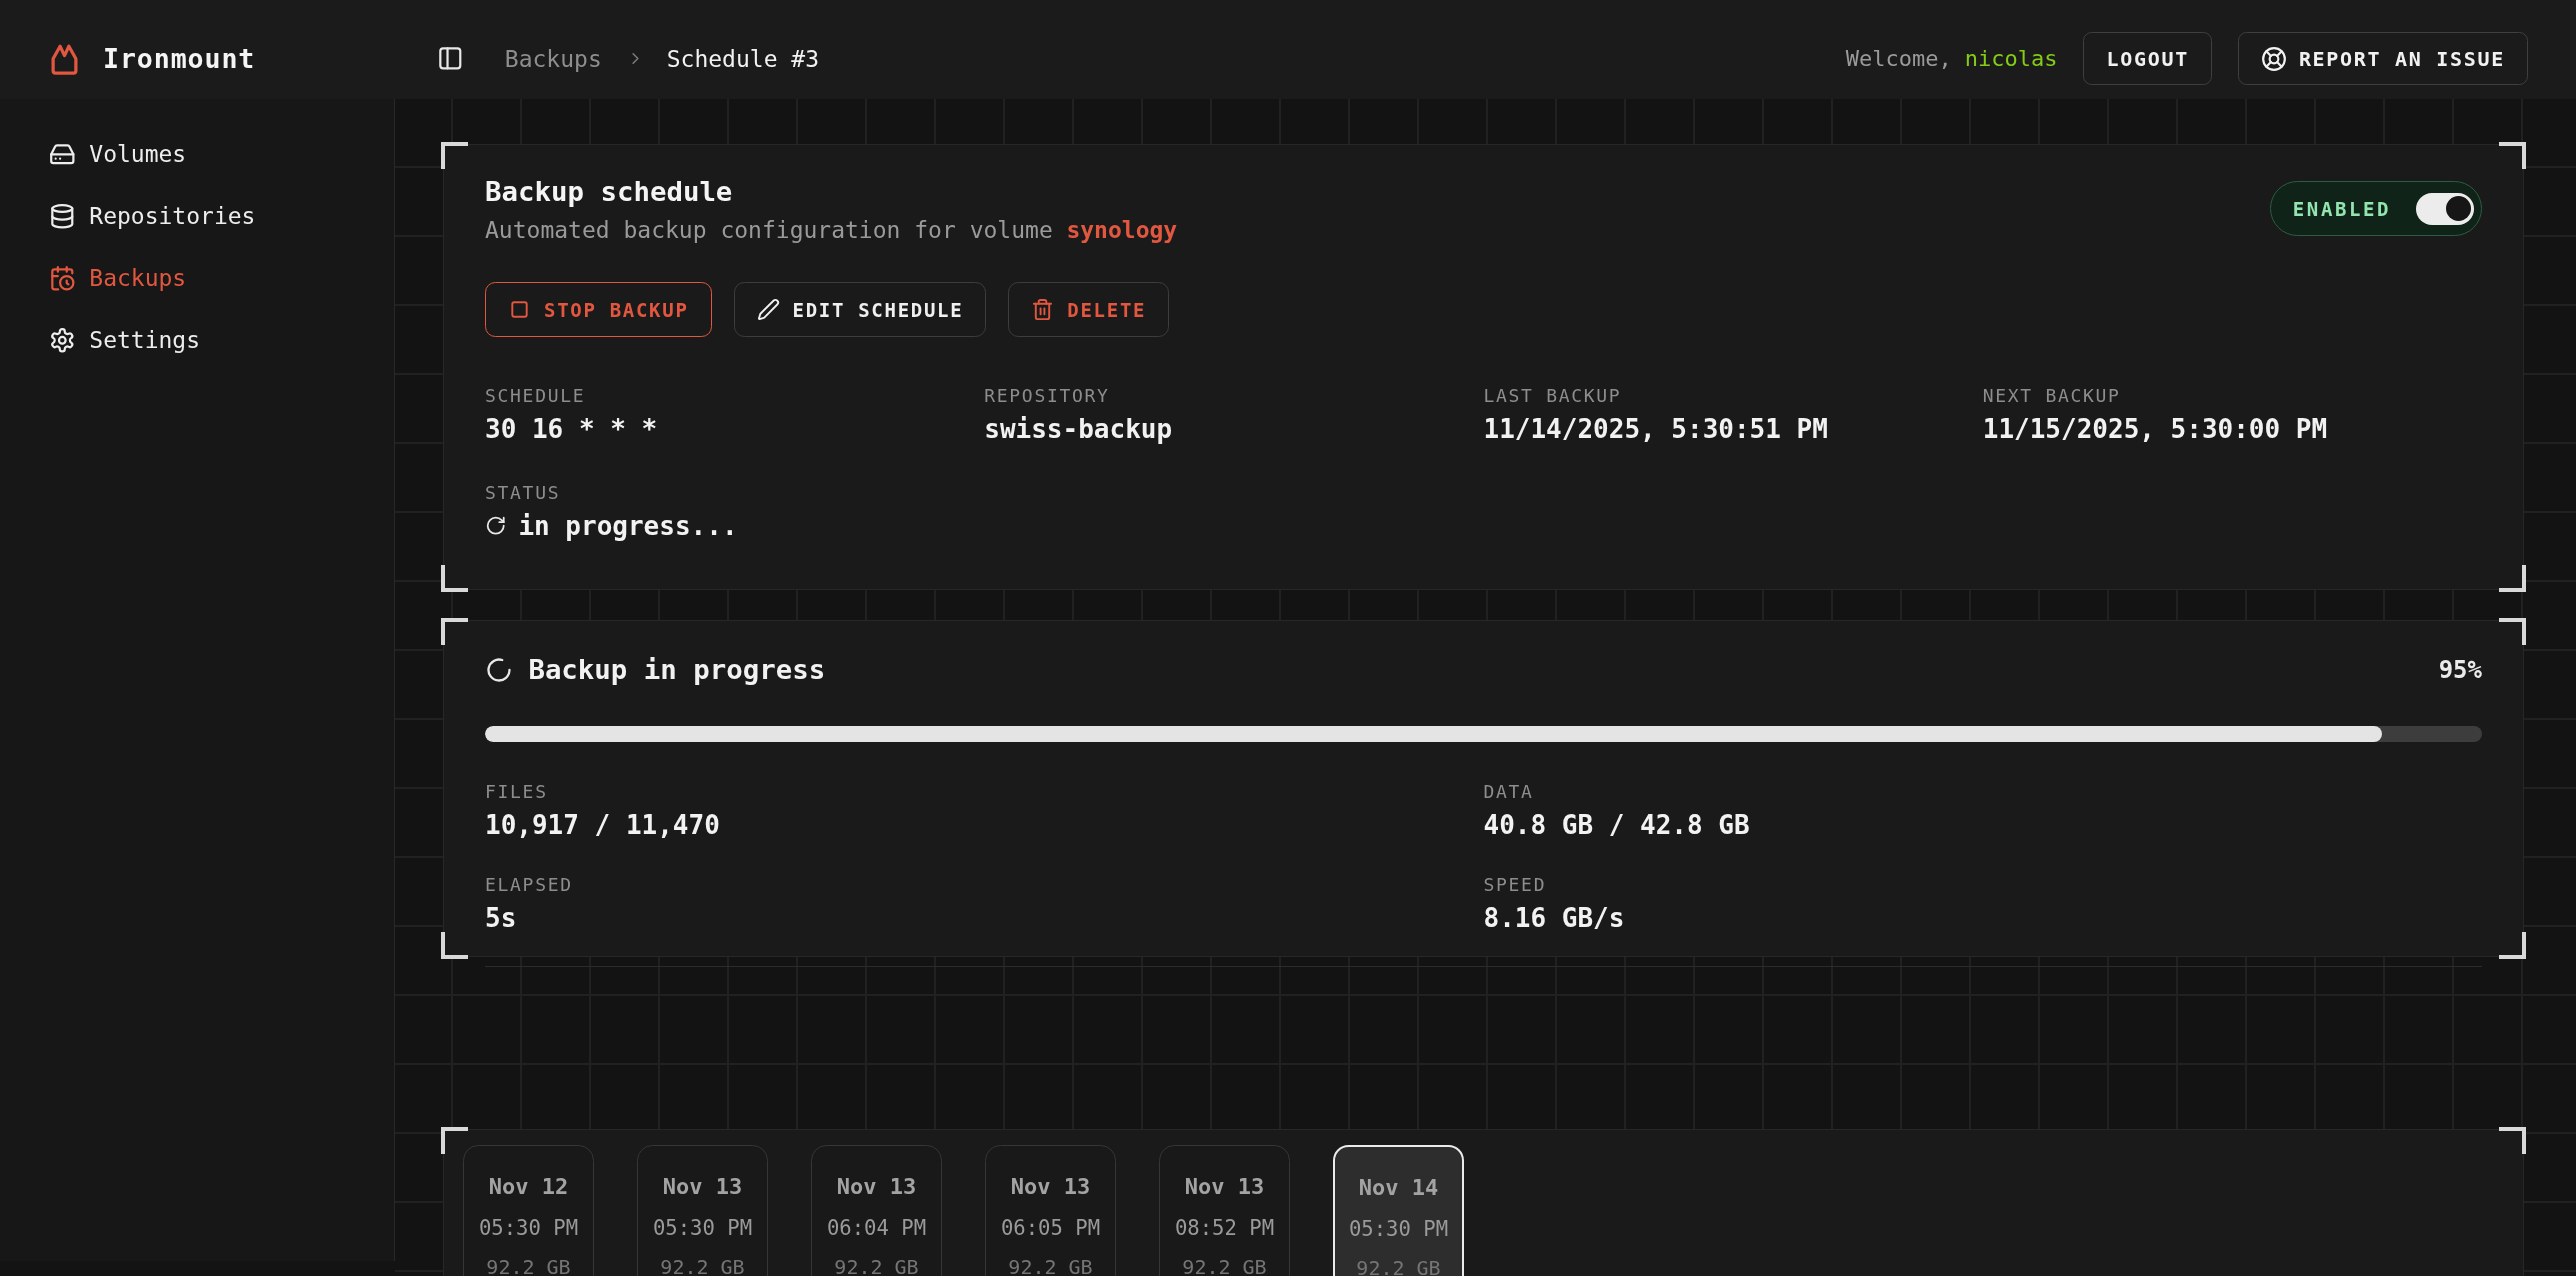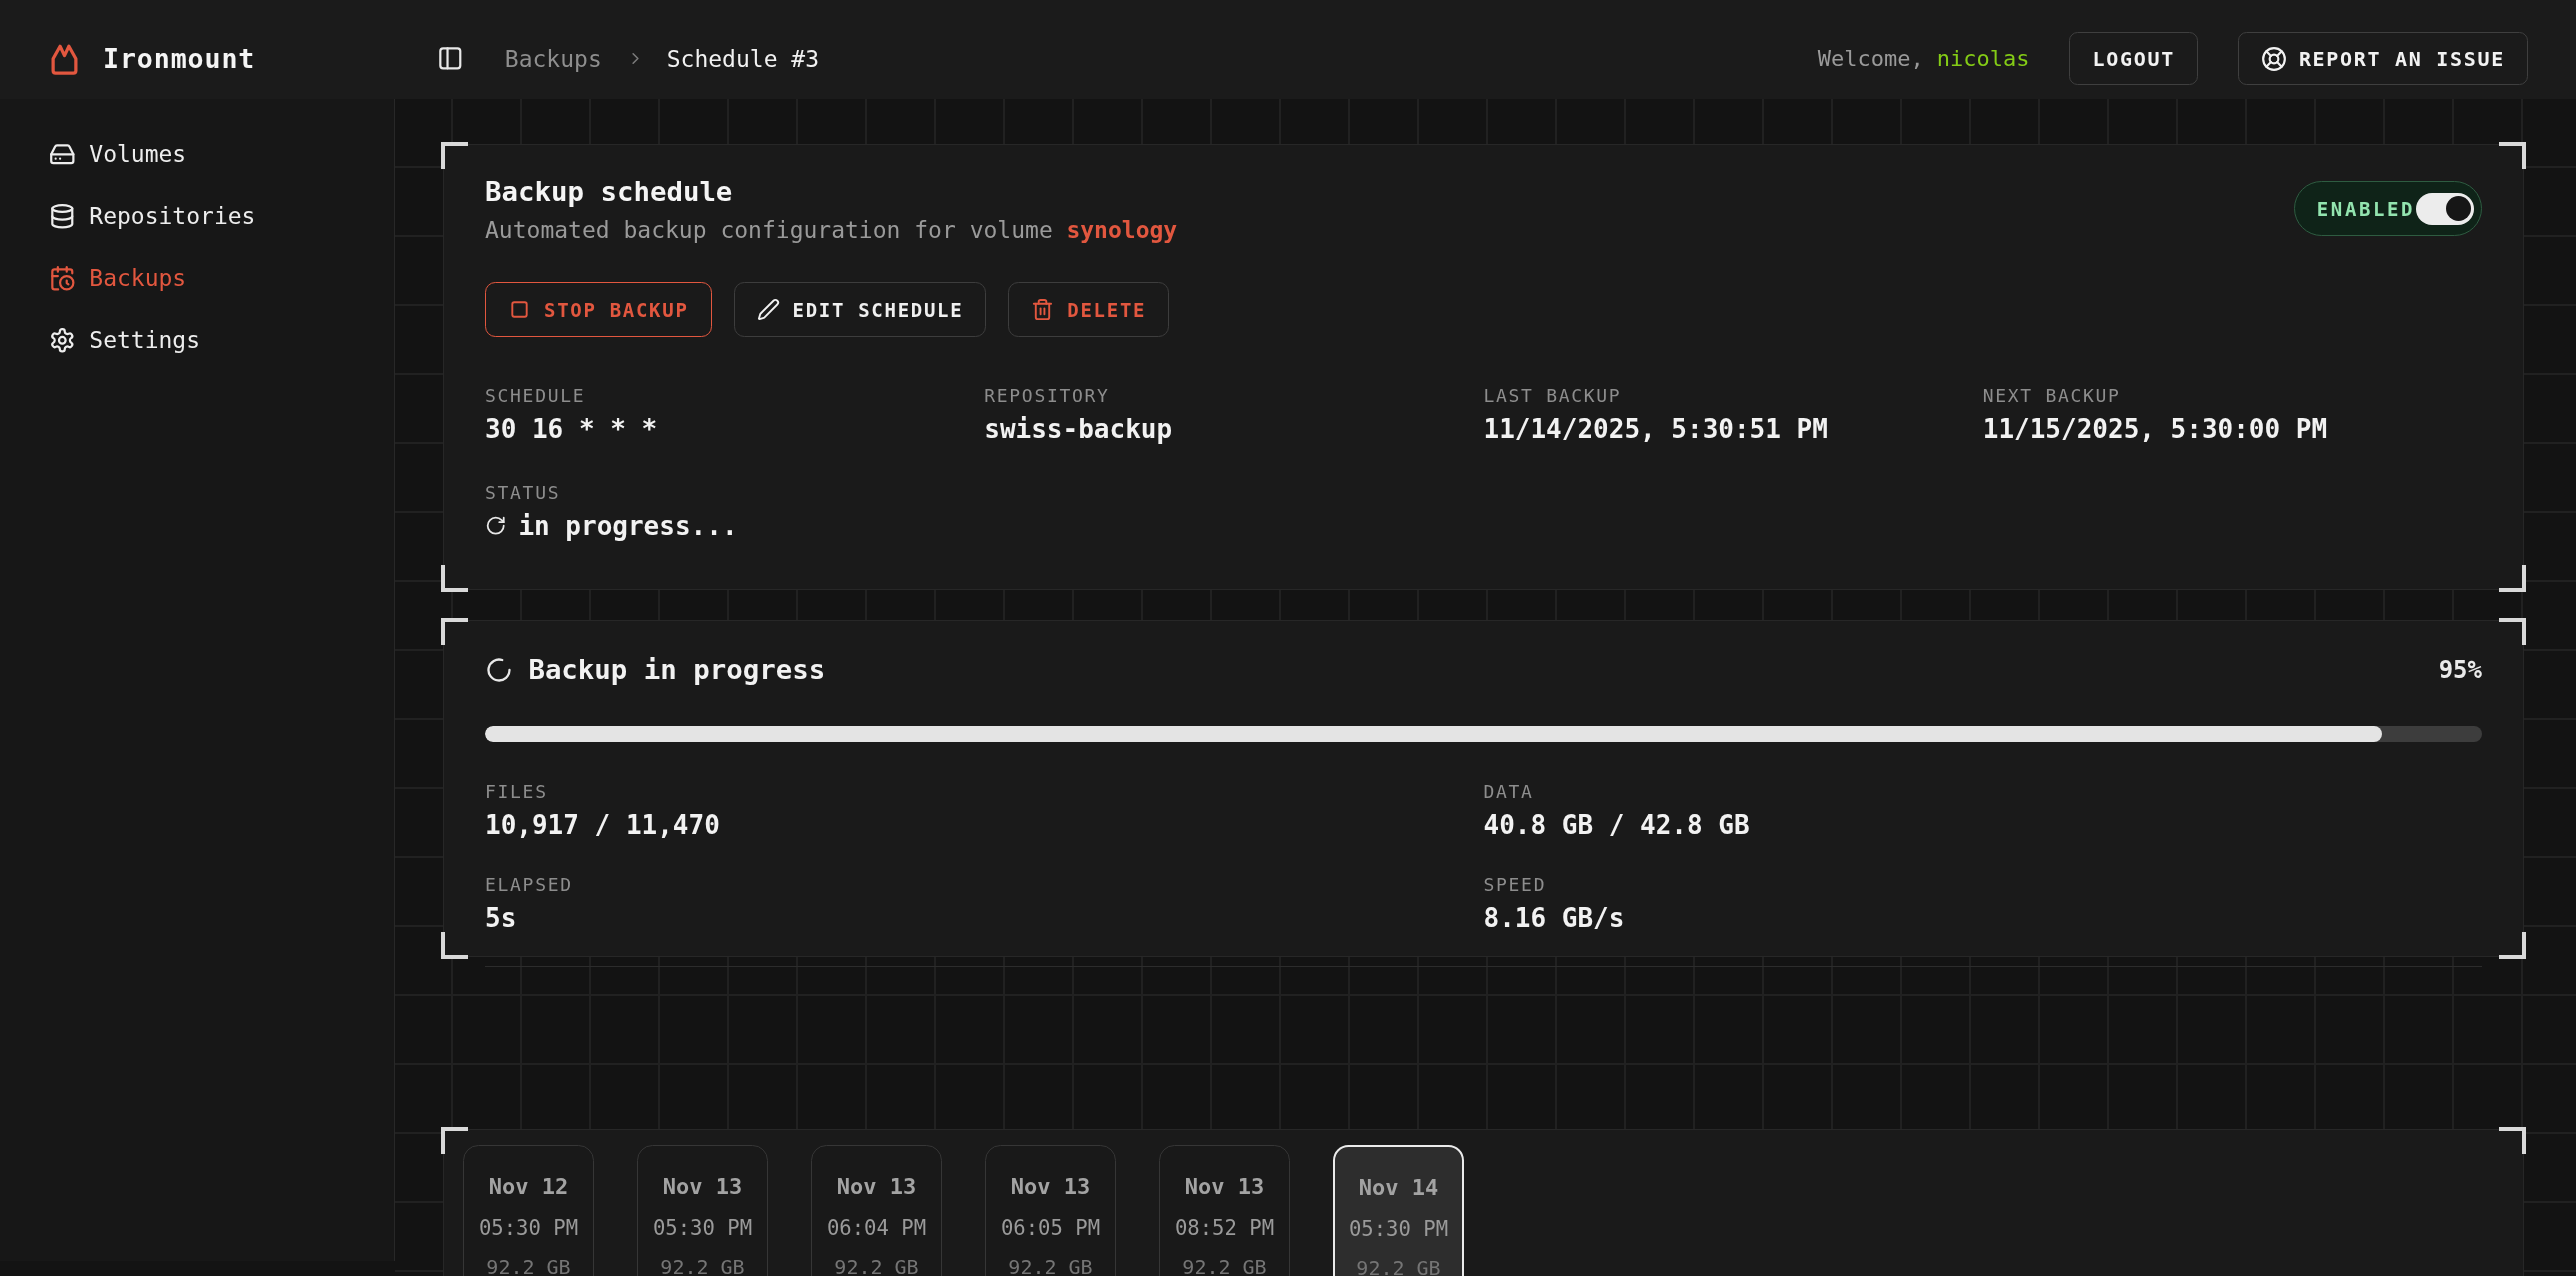--- a/index.html
+++ b/index.html
@@ -16,21 +16,21 @@
     position:absolute; top:0; left:0; right:0; height:118px;
     background:#1b1b1b; border-bottom:1.7px solid #2c2c2c;
     display:flex; align-items:center;
   }
   .brand { display:flex; align-items:center; gap:19px; margin-left:45px; }
   .brand-name { font-size:26.6px; font-weight:bold; color:#f5f5f5; letter-spacing:0.9px; }
   .crumbs { display:flex; align-items:center; margin-left:182px; }
   .crumb-section { margin-left:41px; font-size:23px; color:#8e8e8e; }
   .crumb-sep { margin-left:24px; }
   .crumb-page { margin-left:22px; font-size:23px; color:#f2f2f2; }
-  .tb-right { margin-left:auto; margin-right:48px; display:flex; align-items:center; gap:40px; }
+  .tb-right { margin-left:auto; margin-right:48px; display:flex; align-items:center; gap:26px; }
   .welcome { display:flex; gap:13px; font-size:22px; }
   .welcome .prefix { color:#9a9a9a; }
   .welcome .user { color:#84cc16; }
   .tb-btn {
     height:53px; border:1.7px solid #3f3f3f; border-radius:8.6px; background:#1b1b1b;
     display:inline-flex; align-items:center; gap:12px; padding:0 22px;
     font-family:inherit; font-size:20px; font-weight:bold; letter-spacing:1.7px; color:#f2f2f2;
     cursor:pointer;
   }
 
@@ -69,21 +69,21 @@
   .bk.tr { top:-3.4px; right:-3.4px; border-top:4.3px solid #d9d9d9; border-right:4.3px solid #d9d9d9; }
   .bk.bl { bottom:-3.4px; left:-3.4px;  border-bottom:4.3px solid #d9d9d9; border-left:4.3px solid #d9d9d9; }
   .bk.br { bottom:-3.4px; right:-3.4px; border-bottom:4.3px solid #d9d9d9; border-right:4.3px solid #d9d9d9; }
 
   
   .head-row { display:flex; justify-content:space-between; align-items:flex-start; margin-top:31px; }
   .panel-title { font-size:27.4px; font-weight:bold; color:#f5f5f5; }
   .panel-sub { display:flex; gap:13.7px; margin-top:10.3px; font-size:23px; color:#9a9a9a; }
   .panel-sub .vol { color:#e2573f; font-weight:bold; }
   .pill {
-    margin-top:5.1px; display:flex; align-items:center; gap:1px;
+    margin-top:5.1px; display:flex; align-items:center; gap:25px;
     height:55px; padding:0 6.9px 0 22px; border:1.7px solid #2e5c41; border-radius:29px;
     background:#0f2318; cursor:pointer;
   }
   .pill-label { font-size:19px; font-weight:bold; letter-spacing:2.6px; color:#93e4af; }
   .switch { position:relative; width:58px; height:32px; border-radius:17px; background:#ececec; }
   .knob { position:absolute; top:3.4px; right:3.4px; width:25px; height:25px; border-radius:50%; background:#161616; }
 
   .actions { display:flex; gap:22px; margin-top:39px; }
   .btn {
     height:55px; border:1.7px solid #3d3d3d; border-radius:10.3px; background:transparent;

